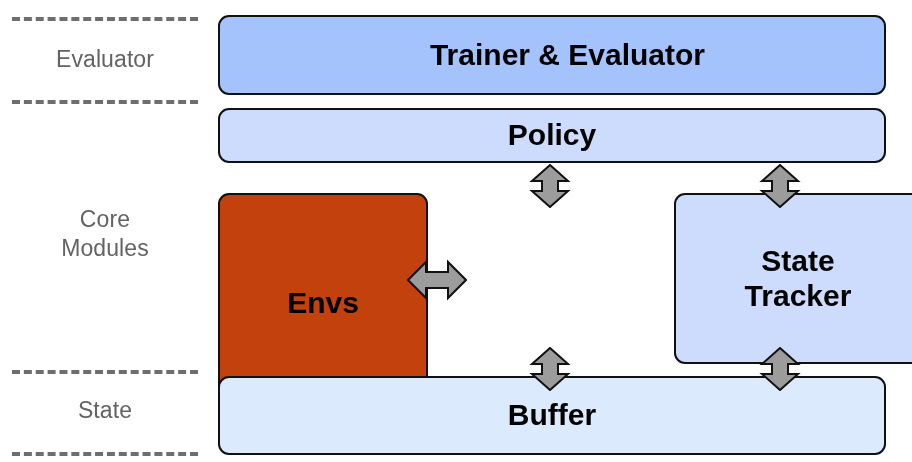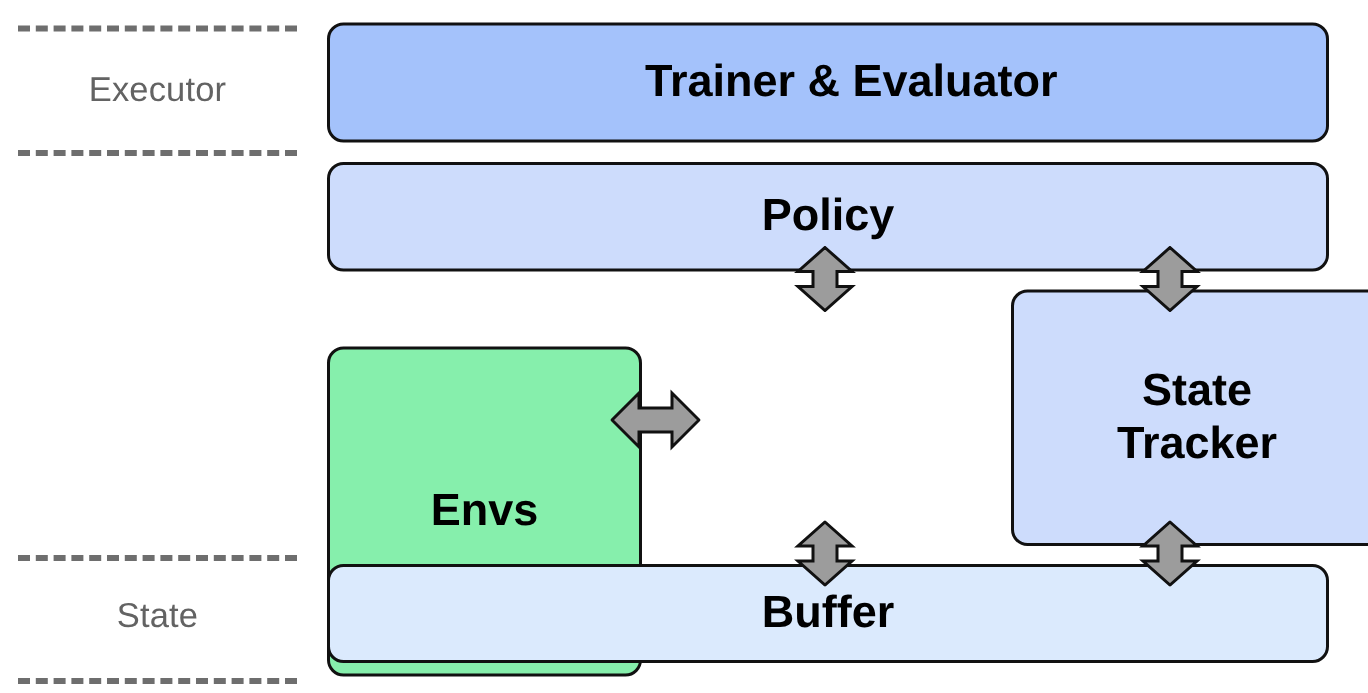--- a/index.html
+++ b/index.html
@@ -54,59 +54,60 @@
     align-items: center;
     justify-content: center;
     white-space: pre-line;
   }
   .node.trainer {
     left: 218px; top: 15px; width: 668px; height: 80px;
     background: #a4c2fb;
     padding-left: 31px;
   }
   .node.policy {
-    left: 218px; top: 108px; width: 668px; height: 73px;
+    left: 218px; top: 108px; width: 668px; height: 55px;
     background: #cddcfc;
   }
   .node.envs {
     left: 218px; top: 193px; width: 210px; height: 220px;
-    background: #86efac;
-    margin-top: 38px;
+    background: #c2410c;
   }
   .node.collector {
     left: 447px; top: 193px; width: 209px; height: 171px;
     background: #cddcfc;
   }
   .node.statetracker {
     left: 674px; top: 193px; width: 248px; height: 171px;
     background: #cddcfc;
   }
   .node.buffer {
-    left: 218px; top: 376px; width: 668px; height: 66px;
+    left: 218px; top: 376px; width: 668px; height: 79px;
     background: #dbeafd;
   }
 
   
   .arrow {
     position: absolute;
   }
   .arrow svg { display: block; }
 </style>
 </head>
 <body>
 
 <div id="canvas">
 
   <div class="divider" style="top:17px"></div>
   <div class="divider" style="top:100px"></div>
   <div class="divider" style="top:370px"></div>
   <div class="divider" style="top:452px"></div>
 
-  <div class="layer-label" style="top:45px">Executor</div>
+  <div class="layer-label" style="top:45px">Evaluator</div>
 
+  <div class="layer-label" style="top:205px">Core
+Modules</div>
 
   <div class="layer-label" style="top:396px">State</div>
 
   <div class="node trainer">Trainer &amp; Evaluator</div>
 
   <div class="node policy">Policy</div>
 
   <div class="node envs">Envs</div>
 
 

